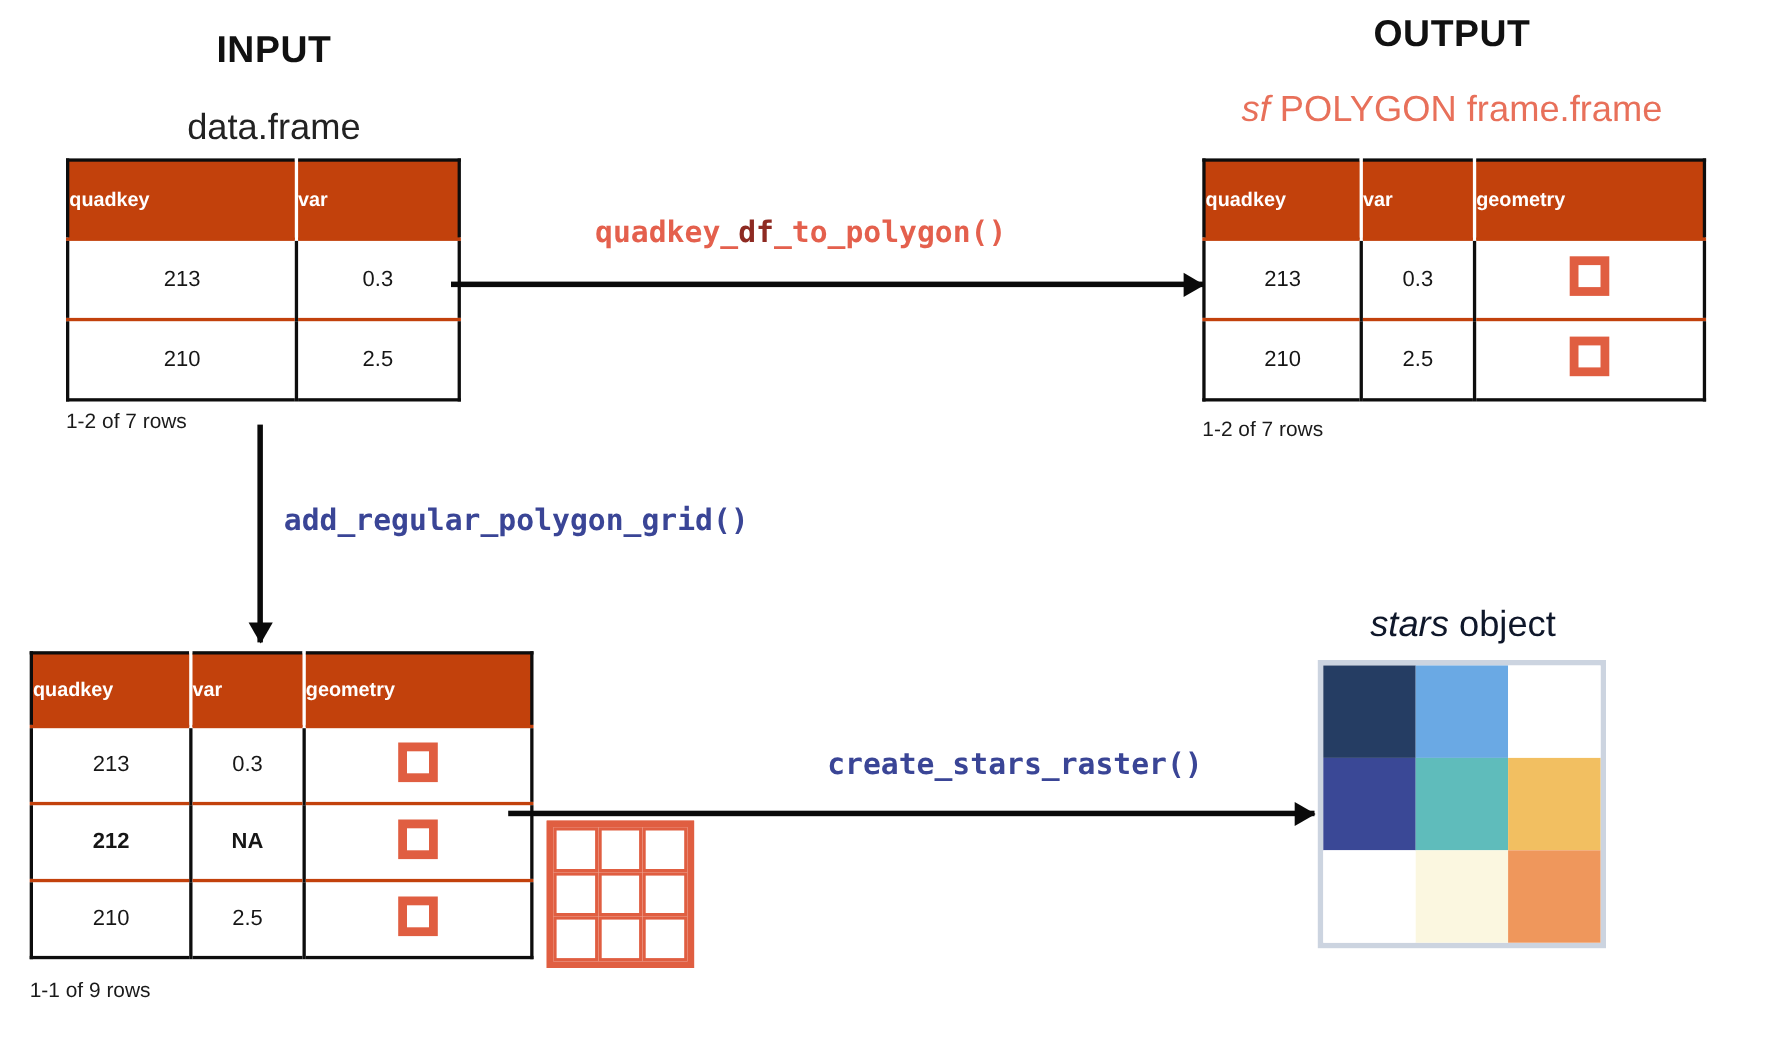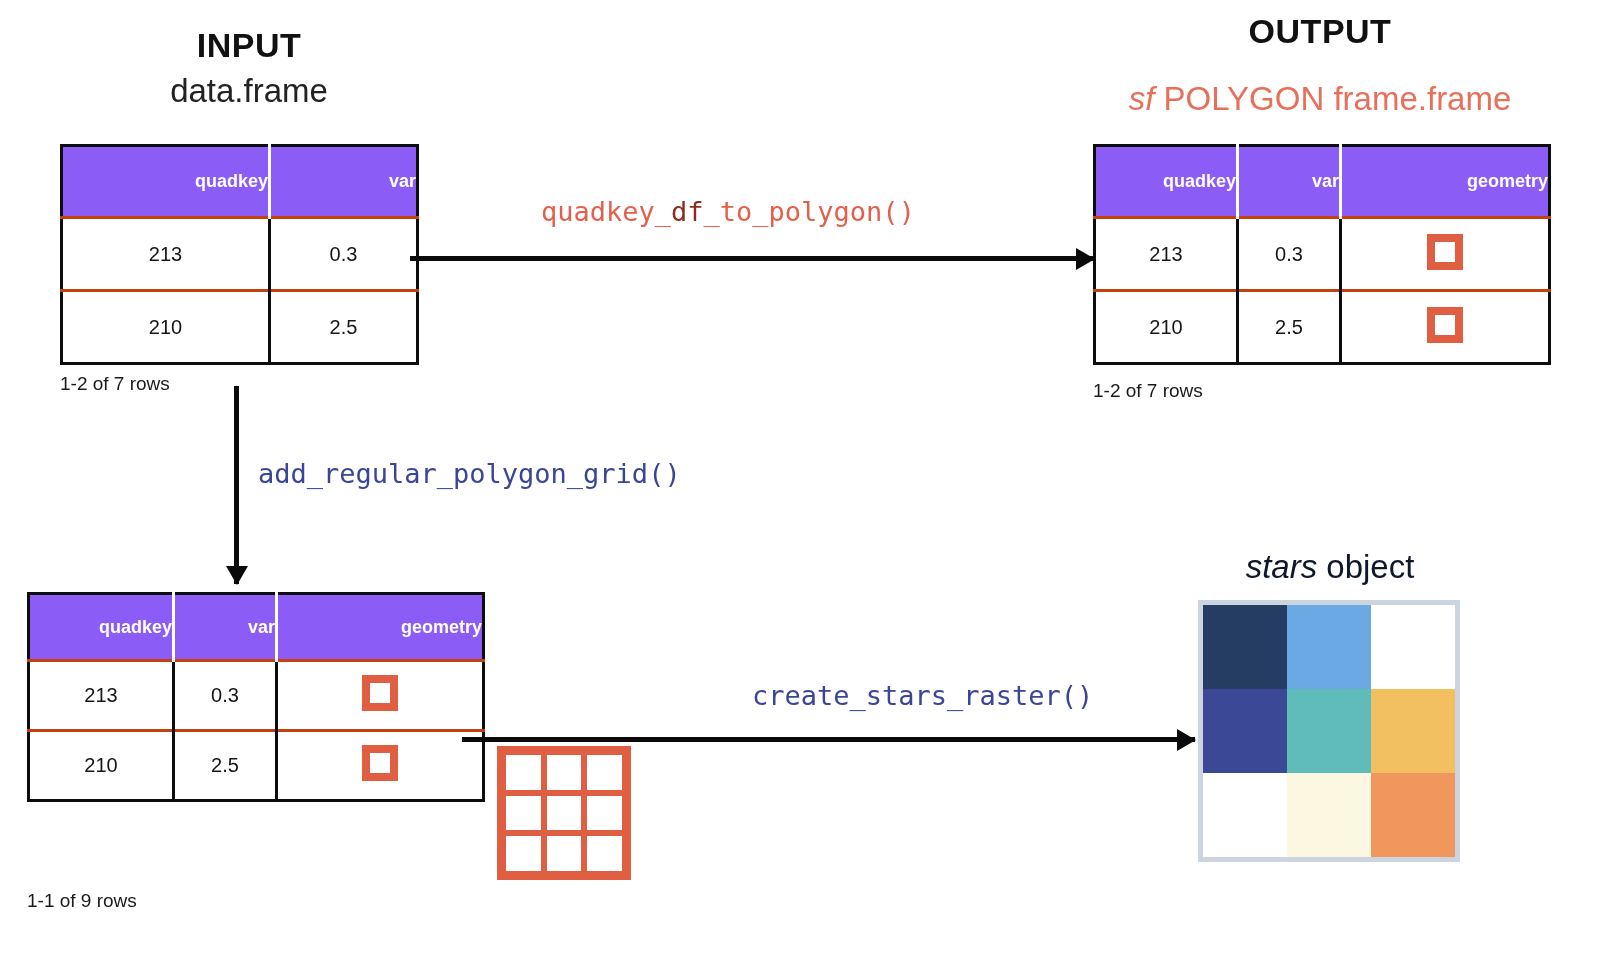--- a/index.html
+++ b/index.html
@@ -33,28 +33,28 @@
   .hdr-sub .ital{font-style:italic;}
 
   
   table.df{
     border-collapse:collapse;
     background:#ffffff;
     border:3px solid #0d0d0d;
     table-layout:fixed;
   }
   table.df th{
-    background:#8b5cf6;
+    background:#c2410c;
     color:#ffffff;
     font-size:18px;
     font-weight:bold;
     border-right:3px solid #ffffff;
     border-bottom:0;
     padding:0;
-    text-align:right;
+    text-align:left;
     vertical-align:middle;
   }
   table.df th:last-child{border-right:0;}
   table.df td{
     background:#ffffff;
     color:#161616;
     font-size:20px;
     text-align:center;
     vertical-align:middle;
     border-top:3px solid #c2410c;
@@ -76,21 +76,21 @@
 
   .caption{
     font-size:19px;
     color:#1a1a1a;
     white-space:nowrap;
   }
 
   
   .code{
     font-family:"DejaVu Sans Mono", monospace;
-    font-weight:normal;
+    font-weight:bold;
     font-size:27px;
     white-space:nowrap;
     letter-spacing:0px;
   }
   .code.red{color:#e4604d;}
   .code.red .dk{color:#8e2a22;}
   .code.blue{color:#3a4596;}
 
   
   .arrow-h{
@@ -142,21 +142,21 @@
     grid-template-columns:repeat(3,1fr);
     grid-template-rows:repeat(3,1fr);
     width:100%;height:100%;
   }
   .raster .rc{width:100%;height:100%;}
 </style>
 </head>
 <body>
 
 <div class="abs hdr-main" style="left:64px;top:26px;width:370px;">INPUT</div>
-<div class="abs hdr-sub" style="left:64px;top:72px;width:370px;">data.frame</div>
+<div class="abs hdr-sub" style="left:64px;top:96px;width:370px;">data.frame</div>
 
 <div class="abs" style="left:60px;top:144px;">
   <table class="df" style="width:350px;">
     <thead>
       <tr>
         <th style="width:205px;height:69px;">quadkey</th>
         <th style="width:145px;height:69px;">var</th>
       </tr>
     </thead>
     <tbody>
@@ -221,20 +221,27 @@
       <tr>
         <th style="width:142px;height:64px;">quadkey</th>
         <th style="width:100px;height:64px;">var</th>
         <th style="width:204px;height:64px;">geometry</th>
       </tr>
     </thead>
     <tbody>
       <tr>
         <td style="height:67px;">213</td>
         <td style="height:67px;">0.3</td>
+        <td style="height:67px;">
+          <span class="poly-sq" style="border-color: rgb(224, 94, 65);"></span>
+        </td>
+      </tr>
+      <tr class="bold">
+        <td style="height:67px;">212</td>
+        <td style="height:67px;">NA</td>
         <td style="height:67px;">
           <span class="poly-sq" style="border-color: rgb(224, 94, 65);"></span>
         </td>
       </tr>
       <tr>
         <td style="height:67px;">210</td>
         <td style="height:67px;">2.5</td>
         <td style="height:67px;">
           <span class="poly-sq" style="border-color: rgb(224, 94, 65);"></span>
         </td>

